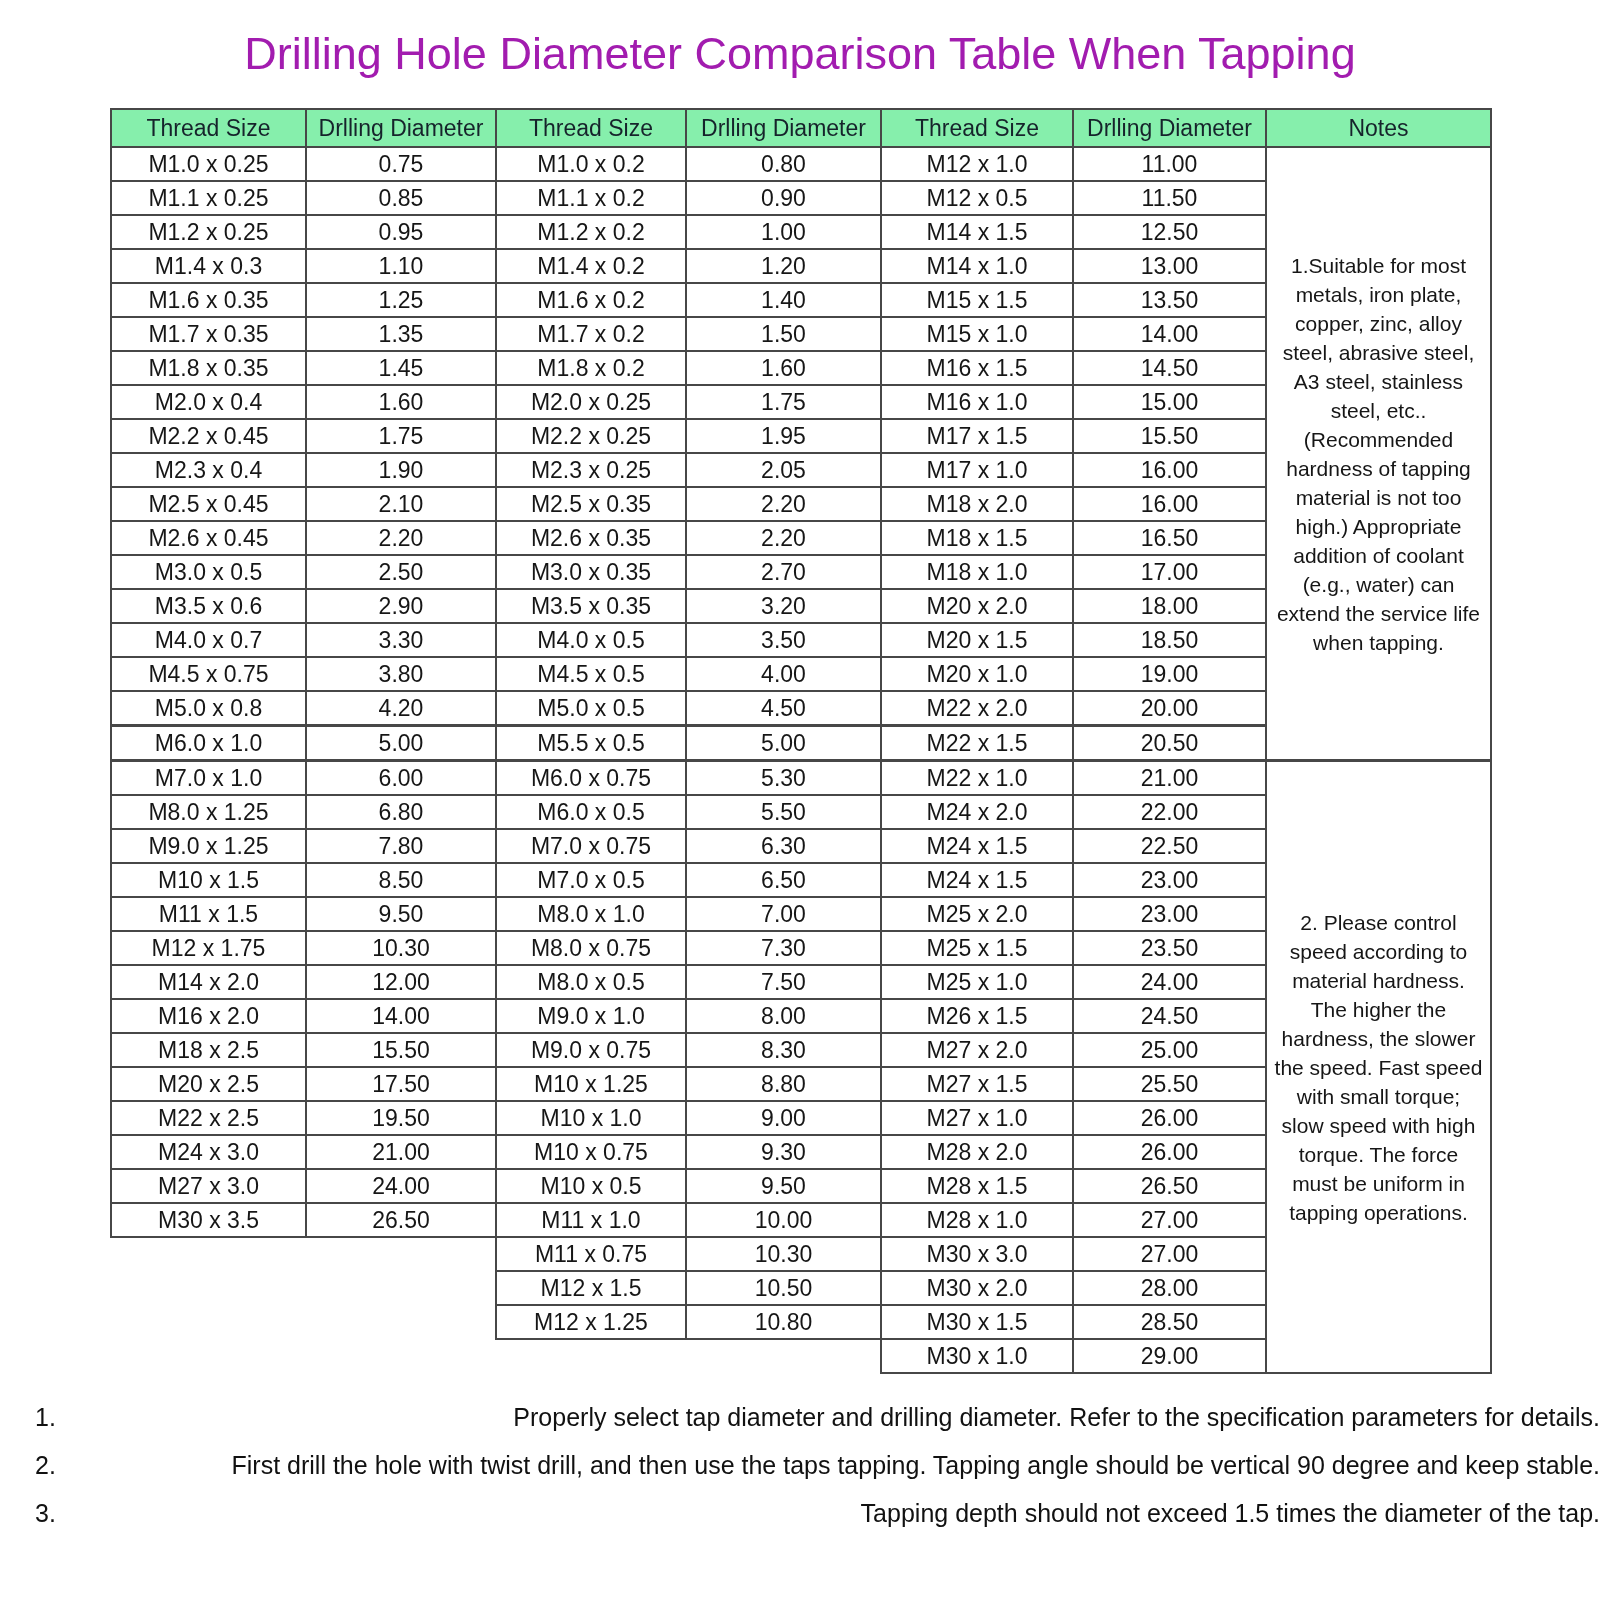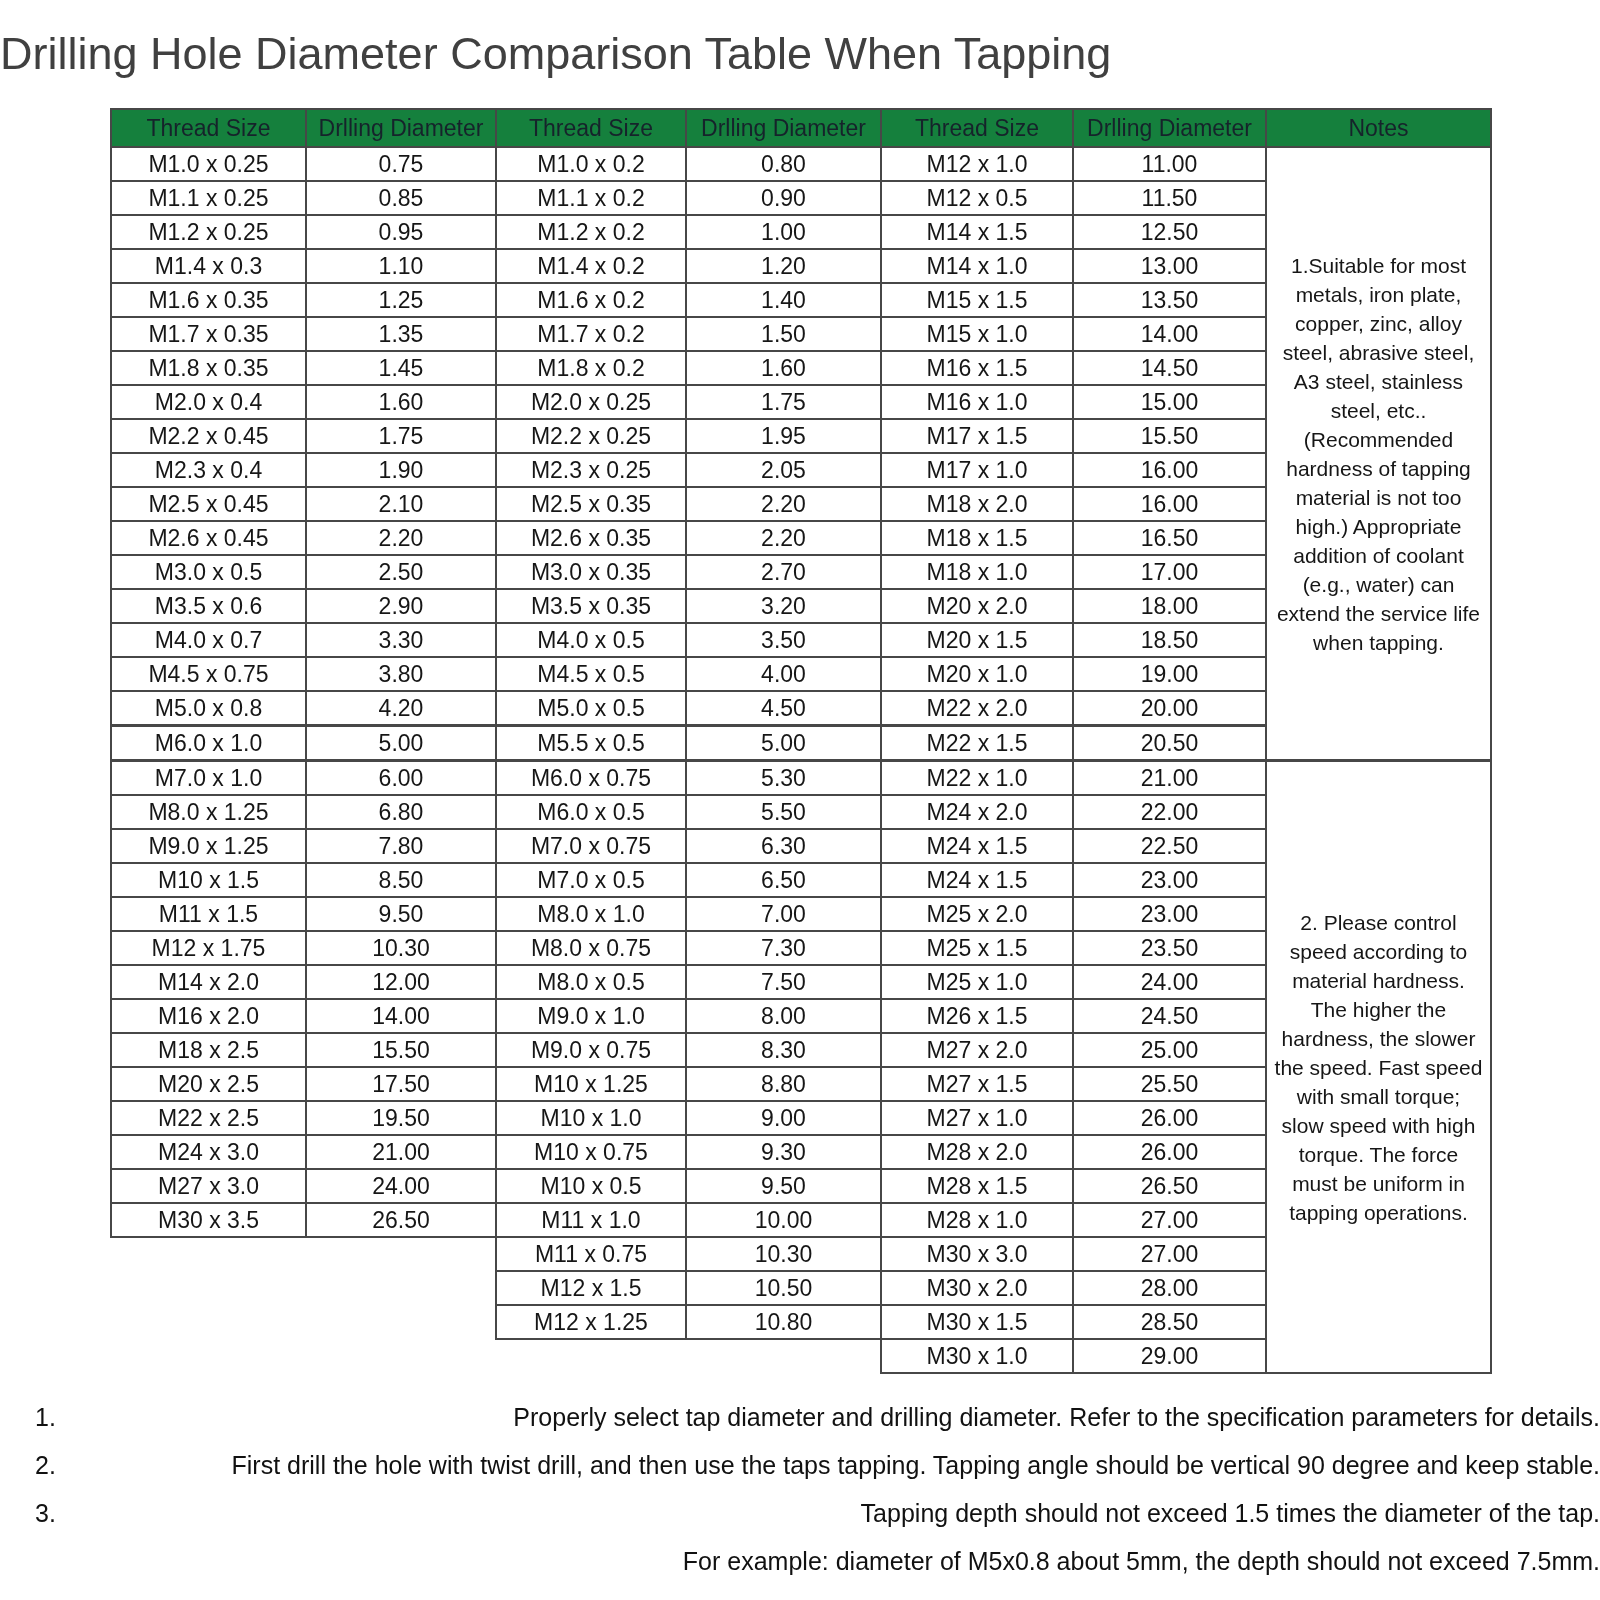--- a/index.html
+++ b/index.html
@@ -2,28 +2,28 @@
 <html><head>
 <meta charset="utf-8">
 <style>
   html,body{margin:0;padding:0;}
   body{
     width:1600px;height:1600px;background:#ffffff;color:#161616;
     font-family:"Liberation Sans", sans-serif;overflow:hidden;
   }
   h1[data-name="page-title"]{
     margin:24px 0 16px 0;height:60px;line-height:60px;
-    text-align:left;font-size:45px;font-weight:400;color:#404040;
+    text-align:center;font-size:45px;font-weight:400;color:#a21caf;
   }
   table[data-name="tapping-table"]{
     border-collapse:collapse;table-layout:fixed;
     margin:24px 0 0 110px;width:1380px;
   }
   th{
-    background:#15803d;border:2px solid #474747;
+    background:#86efac;border:2px solid #474747;
     font-weight:400;font-size:23px;height:36px;padding:0;text-align:center;color:#16232b;
   }
   td{
     border:2px solid #474747;font-size:23px;height:32px;line-height:32px;
     padding:0;text-align:center;vertical-align:middle;white-space:nowrap;
   }
   td.thick{border-bottom-width:3px;}
   td.notes{
     font-size:21px;line-height:29px;white-space:normal;
     padding:16px 7px;vertical-align:middle;
@@ -360,17 +360,13 @@
       <span data-name="footnote-text" class="fn-text">Properly select tap diameter and drilling diameter. Refer to the specification parameters for details.</span>
     </div>
     <div data-name="footnote-line" class="fn-line">
       <span data-name="footnote-number" class="fn-num">2.</span>
       <span data-name="footnote-text" class="fn-text">First drill the hole with twist drill, and then use the taps tapping. Tapping angle should be vertical 90 degree and keep stable.</span>
     </div>
     <div data-name="footnote-line" class="fn-line">
       <span data-name="footnote-number" class="fn-num">3.</span>
       <span data-name="footnote-text" class="fn-text">Tapping depth should not exceed 1.5 times the diameter of the tap.</span>
     </div>
-    <div data-name="footnote-line" class="fn-line">
-      <span data-name="footnote-number" class="fn-num"></span>
-      <span data-name="footnote-text" class="fn-text">For example: diameter of M5x0.8 about 5mm, the depth should not exceed 7.5mm.</span>
-    </div>
   </div>
 
 </body></html>

